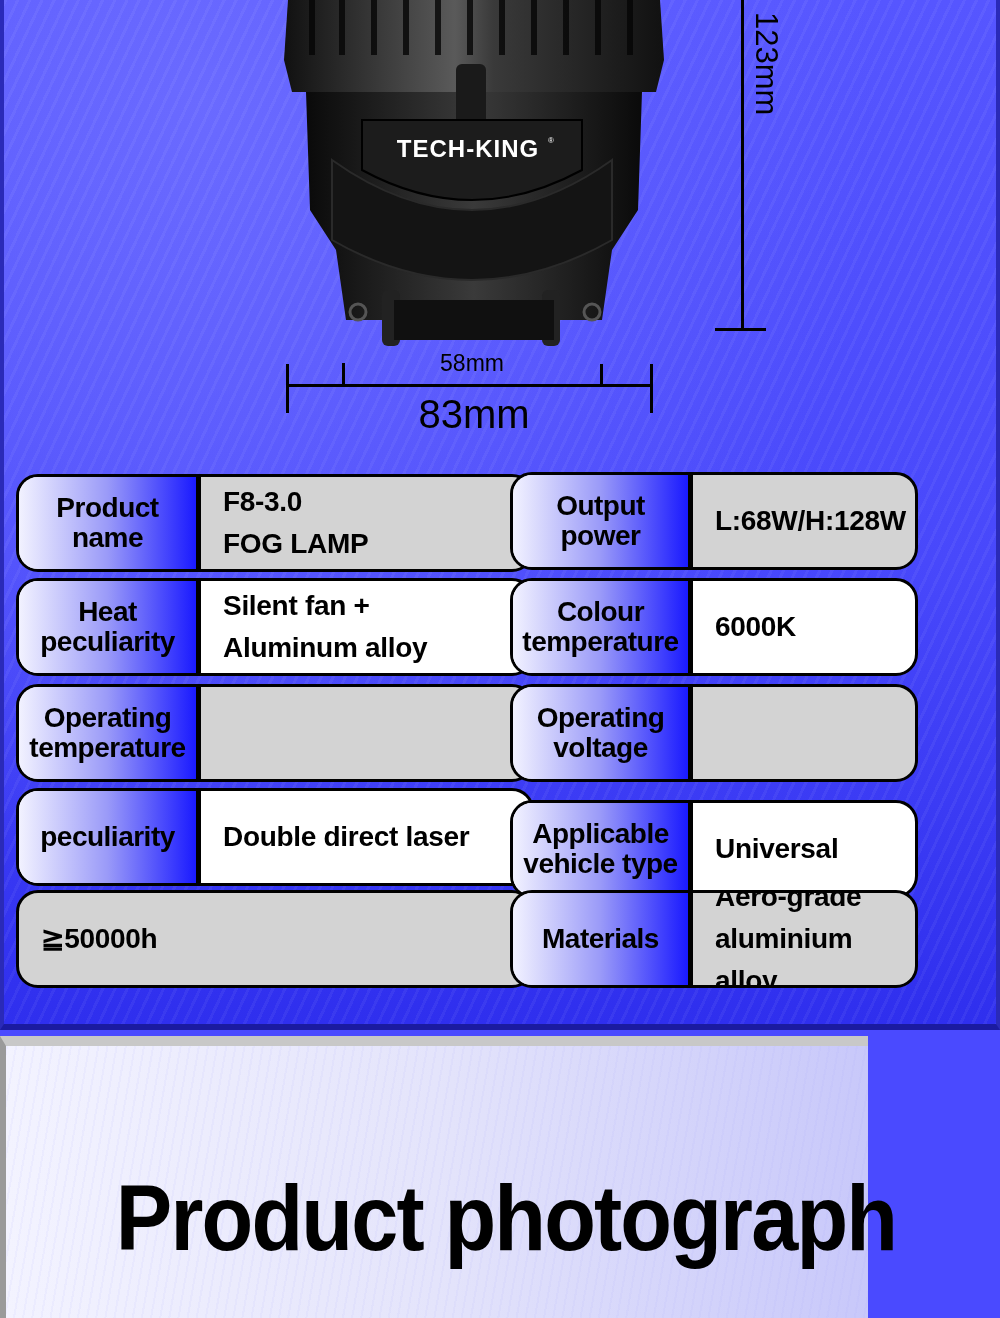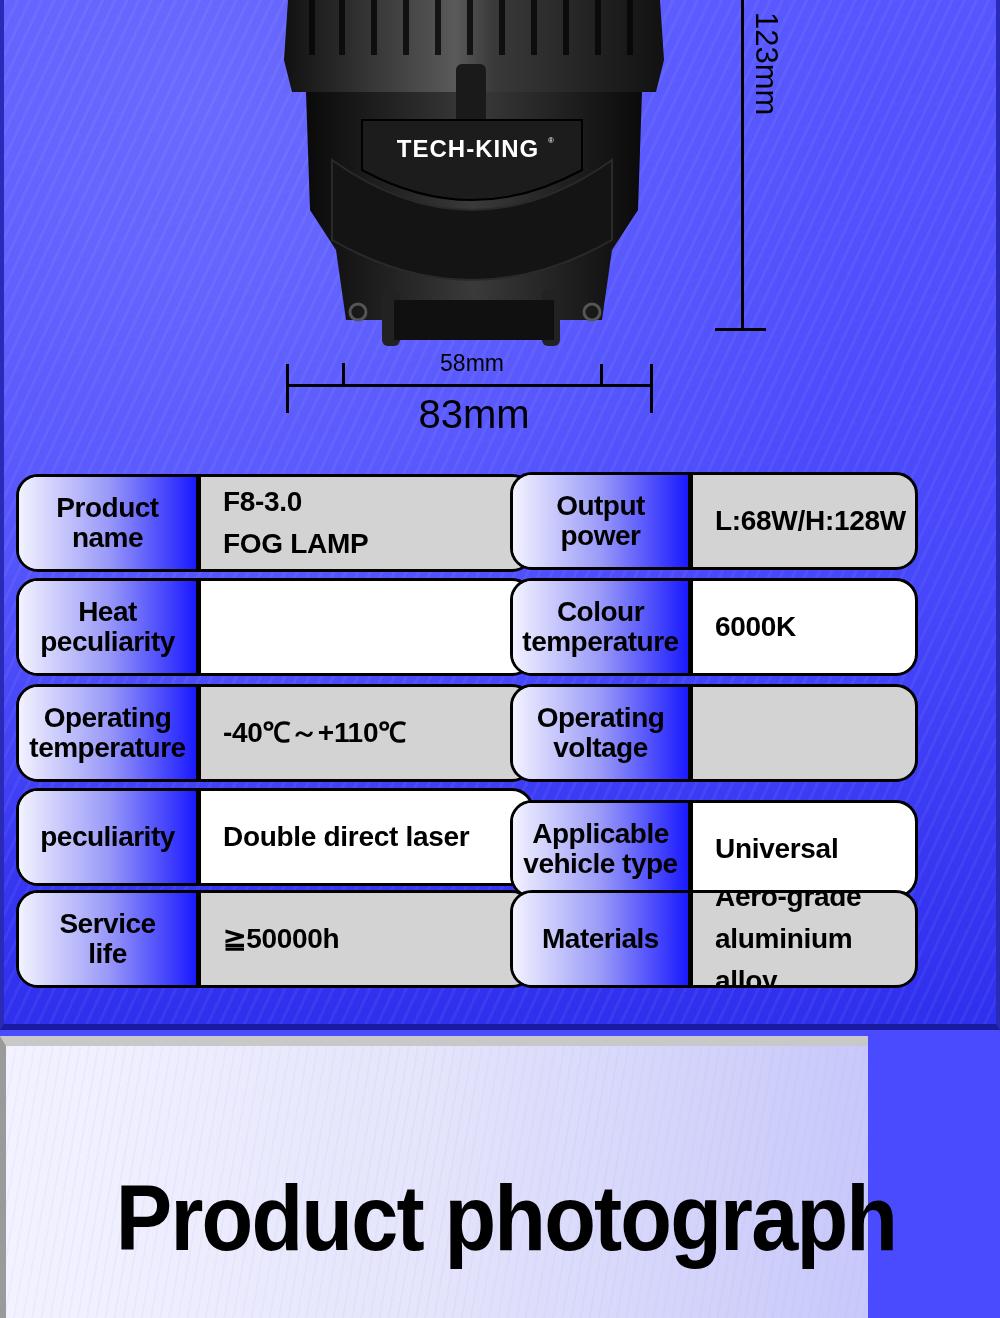--- a/index.html
+++ b/index.html
@@ -144,33 +144,32 @@
 
     <div class="spec-card left grey" style="top:0">
       <div class="spec-label" style="white-space:pre-line">Product
 name</div>
       <div class="spec-value">F8-3.0
 FOG LAMP</div>
     </div>
     <div class="spec-card left white" style="top:104px">
       <div class="spec-label" style="white-space:pre-line">Heat
 peculiarity</div>
+      <div class="spec-value">Silent fan +
+Aluminum alloy</div>
     </div>
     <div class="spec-card left grey" style="top:210px">
       <div class="spec-label" style="white-space:pre-line">Operating
 temperature</div>
-      <div class="spec-value">-40℃～+110℃</div>
     </div>
     <div class="spec-card left white" style="top:314px">
       <div class="spec-label" style="white-space:pre-line">peculiarity</div>
       <div class="spec-value">Double direct laser</div>
     </div>
     <div class="spec-card left grey" style="top:416px">
-      <div class="spec-label" style="white-space:pre-line">Service
-life</div>
       <div class="spec-value">≧50000h</div>
     </div>
 
     <div class="spec-card right grey" style="top:-2px">
       <div class="spec-label" style="white-space:pre-line">Output
 power</div>
       <div class="spec-value">L:68W/H:128W</div>
     </div>
     <div class="spec-card right white" style="top:104px">
       <div class="spec-label" style="white-space:pre-line">Colour

